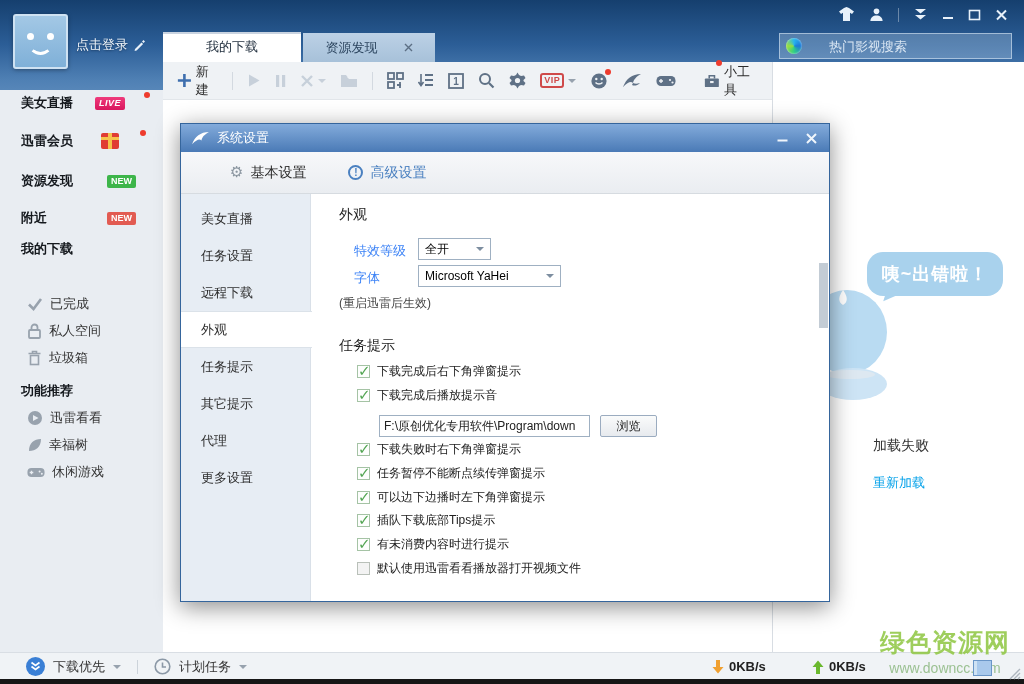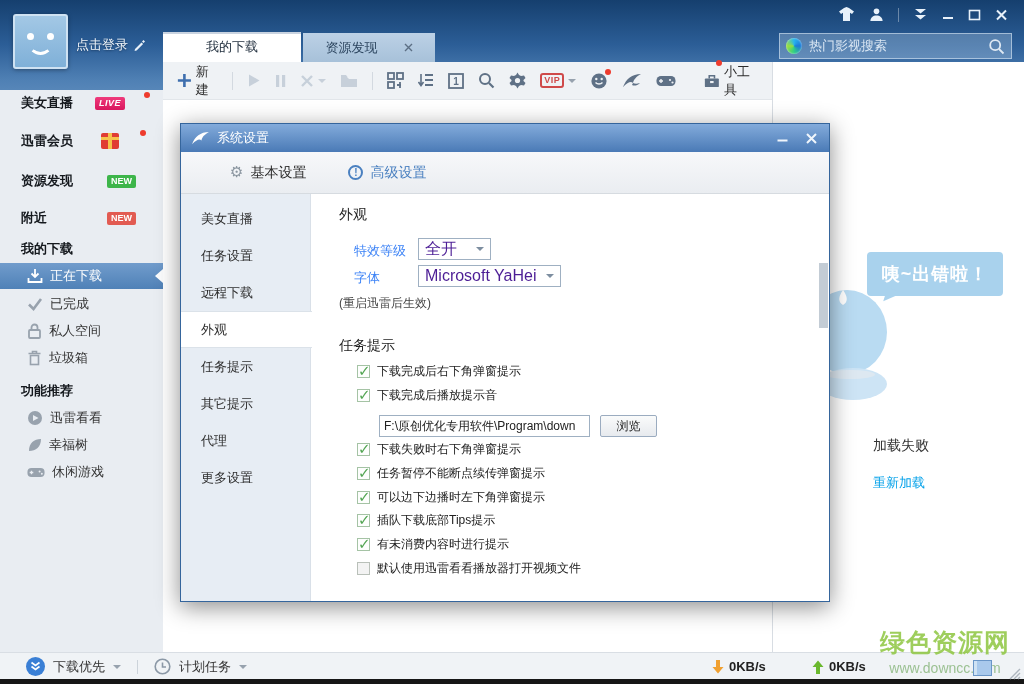--- a/index.html
+++ b/index.html
@@ -35,21 +35,21 @@
   
   .searchbox {
     position:absolute; left:779px; top:33px; width:233px; height:26px;
     background:rgba(210,230,248,.28); border:1px solid rgba(225,238,250,.55);
     display:flex; align-items:center; padding:0 6px; gap:7px;
   }
   .search-logo { width:16px; height:16px; border-radius:50%;
     background:conic-gradient(#27b5ef,#1d79d8,#2fcf84,#9adf3c,#27b5ef); flex:0 0 auto;
     box-shadow:inset 0 0 2px rgba(255,255,255,.7); }
   .searchbox input { flex:1; background:transparent; border:none; outline:none;
-    font-size:13px; color:#fff; font-family:Liberation Mono, monospace; }
+    font-size:13px; color:#fff; font-family:Liberation Sans, sans-serif;margin-left:20px; }
   .searchbox input::placeholder { color:rgba(230,240,250,.92); }
 
   
   .tab-active {
     position:absolute; left:163px; top:32px; width:138px; height:30px; background:#fff;
     color:#1d2b3a; font-size:13px; display:flex; align-items:center; justify-content:center;
     box-shadow:inset 0 2px 0 rgba(40,80,130,.25);
   }
   .tab-inactive {
     position:absolute; left:303px; top:33px; width:132px; height:29px;
@@ -73,21 +73,21 @@
     font-weight:bold; padding:0 2px; line-height:11px; letter-spacing:0.5px; }
   .caret { width:0; height:0; border-left:4px solid transparent; border-right:4px solid transparent;
     border-top:4px solid #97a2ae; }
   .reddot { position:absolute; right:-3px; top:-3px; width:6px; height:6px; border-radius:50%; background:#ee3b2d; }
   .toolslab { font-size:13px; color:#2b2b2b; }
 
   
   .right-panel { position:absolute; left:772px; top:62px; width:252px; height:590px;
     background:#fff; border-left:1px solid #d8dde3; z-index:5; }
   .bubble { position:absolute; left:94px; top:190px; width:136px; height:44px; background:#a9d2ed;
-    border-radius:4px; color:#fff; font-size:18px; font-weight:bold; letter-spacing:1px;
+    border-radius:16px; color:#fff; font-size:18px; font-weight:bold; letter-spacing:1px;
     display:flex; align-items:center; justify-content:center; }
   .bubble-tail { position:absolute; left:112px; top:228px; width:0; height:0;
     border-left:16px solid #a9d2ed; border-bottom:14px solid transparent; transform:rotate(18deg); }
   .mascot { position:absolute; left:40px; top:222px; }
   .mascot-shadow { position:absolute; left:52px; top:308px; width:50px; height:9px;
     border-radius:50%; background:#dde8f1; }
   .load-fail { position:absolute; left:100px; top:375px; font-size:14px; color:#333; }
   .reload { position:absolute; left:100px; top:412px; font-size:13px; color:#00a0e9; cursor:pointer; }
 
   
@@ -154,21 +154,21 @@
     font-size:10px; font-weight:bold; display:flex; align-items:center; justify-content:center; }
   .dlg-cats { position:absolute; left:0; top:70px; width:130px; bottom:0; background:#e7edf4;
     border-right:1px solid #d9e0e8; padding-top:6px; }
   .cat { height:37px; line-height:37px; padding-left:20px; font-size:13px; color:#2e2e2e; cursor:pointer; }
   .cat.active { background:#fff; border-top:1px solid #dbe2e9; border-bottom:1px solid #dbe2e9;
     width:131px; position:relative; z-index:2; height:37px; line-height:35px; }
   .dlg-body { position:absolute; left:130px; top:70px; right:0; bottom:0; background:#fff; }
   .sec-head { position:absolute; left:28px; font-size:14px; color:#222; }
   .frm-label { position:absolute; left:43px; font-size:13px; color:#3b82f6; }
   .select { position:absolute; height:22px; border:1px solid #9fb0c2; background:#fff;
-    font-size:16px; color:#4c1d95; display:flex; align-items:center; padding:3px 6px; cursor:pointer; }
+    font-size:12px; color:#000000; display:flex; align-items:center; padding:3px 6px; cursor:pointer; }
   .select .sel-caret { position:absolute; right:6px; width:0; height:0;
     border-left:4px solid transparent; border-right:4px solid transparent; border-top:4px solid #7d8ea0; }
   .note { position:absolute; left:28px; font-size:12px; color:#444; }
   .cbrow { position:absolute; left:46px; height:20px; display:flex; align-items:center; gap:7px; }
   .cb { width:13px; height:13px; border:1px solid #b9c0b9; background:#f3f3f3; position:relative; flex:0 0 auto; }
   .cb.checked { background:#fdfefd; border-color:#a5c3a5; }
   .cb.checked:after { content:"\2713"; position:absolute; left:0px; top:-4px; color:#53a553;
     font-size:15px; font-weight:bold; font-family:"DejaVu Sans",sans-serif; }
   .cblabel { font-size:12px; color:#222; }
   .pathrow { position:absolute; left:68px; top:221px; display:flex; gap:10px; }
@@ -368,28 +368,20 @@
     <span>资源发现</span>
     <span class="badge b-green" style="margin-left:34px">NEW</span>
   </div>
   <div class="sd-row sd-main" style="top:115px">
     <span>附近</span>
     <span class="badge b-red" style="margin-left:60px">NEW</span>
   </div>
   <div class="sd-row sd-main" style="top:146px">
     <span>我的下载</span>
   </div>
-  <div class="sd-row sd-sub sd-sel" style="top:173px">
-    <svg width="16" height="16" viewBox="0 0 16 16">
-        <path d="M8 1v7M4.5 5.5 L8 9 11.5 5.5" stroke="#fff" stroke-width="1.8" fill="none"></path>
-        <path d="M1.5 10v4h13v-4" stroke="#fff" stroke-width="1.8" fill="none"></path>
-      </svg>
-    <span class="sd-label">正在下载</span>
-    <span class="notch"></span>
-  </div>
   <div class="sd-row sd-sub icon-gray" style="top:201px">
     <svg width="16" height="14" viewBox="0 0 16 14">
         <path d="M2 7.5 L6.5 12 14 2" stroke="currentColor" stroke-width="2.6" fill="none"></path>
       </svg>
     <span style="color:#333">已完成</span>
   </div>
   <div class="sd-row sd-sub icon-gray" style="top:228px">
     <svg width="15" height="16" viewBox="0 0 15 16">
         <rect x="2" y="7" width="11" height="8" rx="1" fill="none" stroke="currentColor" stroke-width="1.8"></rect>
         <path d="M4.5 7 V4.5 a3 3 0 0 1 6 0 V7" fill="none" stroke="currentColor" stroke-width="1.8"></path>

